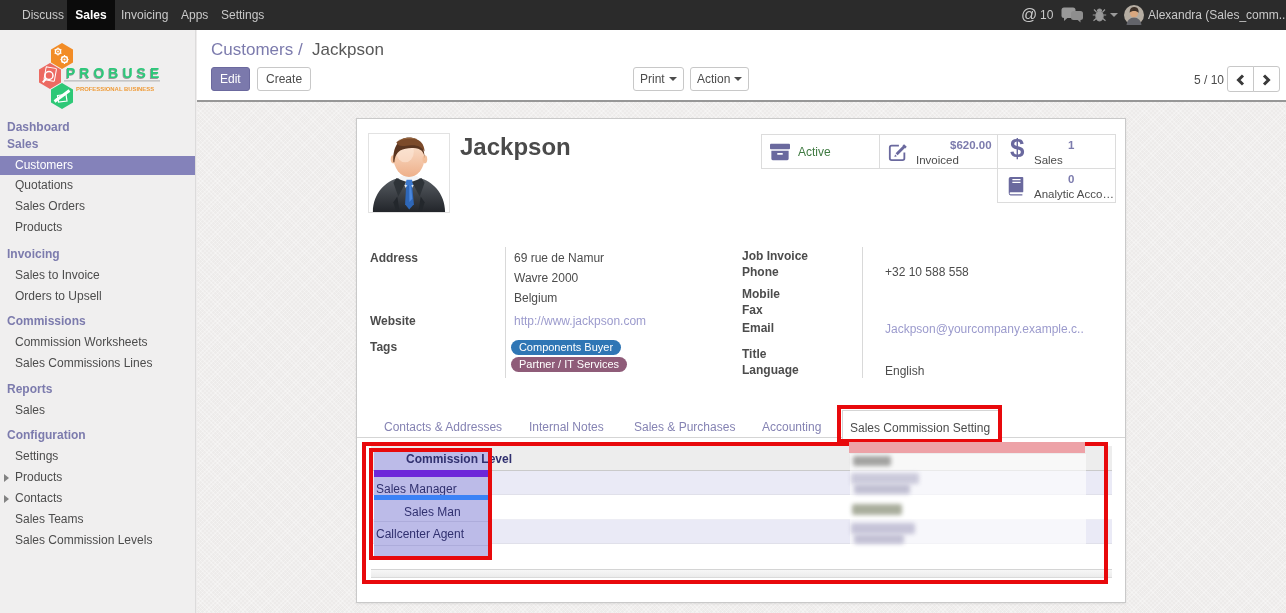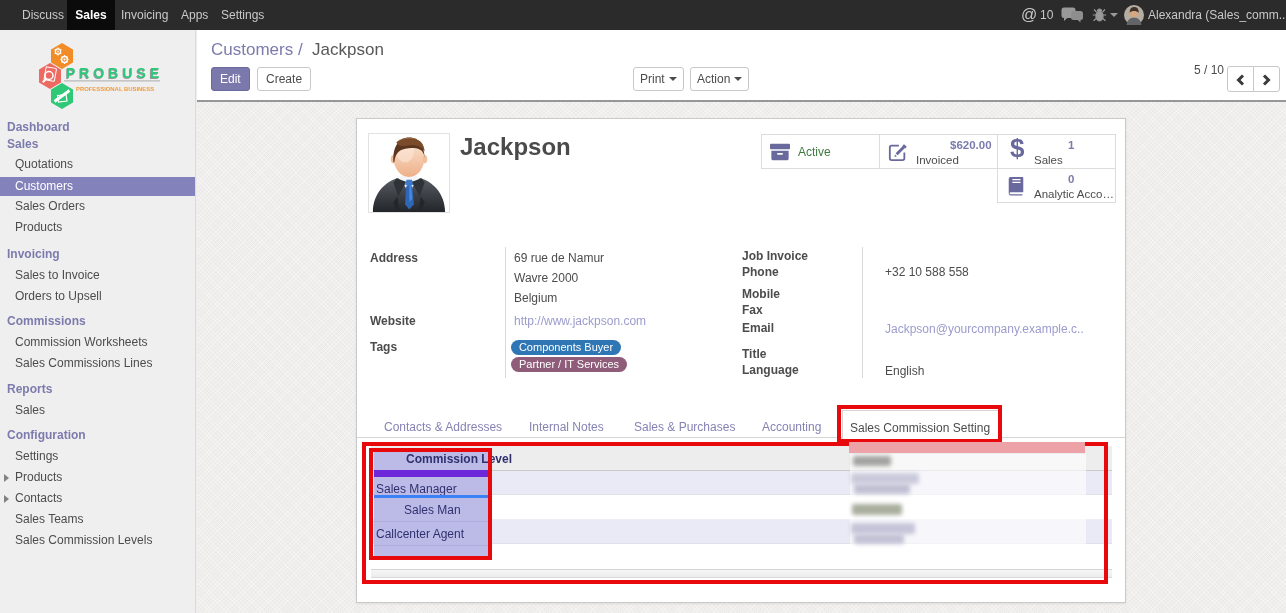--- a/index.html
+++ b/index.html
@@ -115,22 +115,22 @@
       </g>
       <text x="35.2" y="43.7" font-family="Liberation Sans, sans-serif" font-size="14" font-weight="bold" letter-spacing="4" fill="#9a9a9a">PROBUSE</text>
       <text x="36" y="43" font-family="Liberation Sans, sans-serif" font-size="14" font-weight="bold" letter-spacing="4" fill="#2bc97a">PROBUSE</text>
       <line x1="34" y1="45.8" x2="130" y2="45.8" stroke="#b9b9b9" stroke-width="1.2"></line>
       <text x="46" y="55.5" font-family="Liberation Sans, sans-serif" font-size="5.9" font-weight="bold" letter-spacing="0" fill="#ef9b38">PROFESSIONAL BUSINESS</text>
     </g>
   </svg>
   <div style="margin-top:89px;"></div>
   <div class="mhead">Dashboard</div>
   <div class="mhead">Sales</div>
+  <div class="mitem sel" style="margin-top:2.5px;">Customers</div>
   <div class="mitem" style="margin-top:0.5px;">Quotations</div>
-  <div class="mitem sel" style="margin-top:2.5px;">Customers</div>
   <div class="mitem">Sales Orders</div>
   <div class="mitem">Products</div>
   <div class="mhead" style="margin-top:7.5px;">Invoicing</div>
   <div class="mitem" style="margin-top:2px;">Sales to Invoice</div>
   <div class="mitem">Orders to Upsell</div>
   <div class="mhead" style="margin-top:6px;">Commissions</div>
   <div class="mitem" style="margin-top:2.5px;">Commission Worksheets</div>
   <div class="mitem">Sales Commissions Lines</div>
   <div class="mhead" style="margin-top:6.5px;">Reports</div>
   <div class="mitem" style="margin-top:2px;">Sales</div>
@@ -145,21 +145,21 @@
 <div id="cpanel">
   <div id="breadcrumb">Customers /&nbsp; <span class="cur">Jackpson</span></div>
   <div class="abs" style="left:14px; top:37px;">
     <span class="btn prim" style="padding:0 8px;">Edit</span>
     <span class="btn" style="margin-left:4px;">Create</span>
   </div>
   <div class="abs" style="left:436px; top:37px;">
     <span class="btn" style="padding:0 6px;">Print<span class="caret"></span></span>
     <span class="btn" style="margin-left:3px; padding:0 6px;">Action<span class="caret"></span></span>
   </div>
-  <div class="abs" style="left:997px; top:33px; font-size:12px;">5 / 10</div>
+  <div class="abs" style="left:997px; top:43px; font-size:12px;">5 / 10</div>
   <div class="abs" style="left:1030px; top:36px;">
     <span class="btn" style="width:27px; height:26px; line-height:24px; padding:0; text-align:center; border-radius:3px 0 0 3px;"><svg width="9" height="12" viewBox="0 0 9 12" style="vertical-align:middle;">
           <path d="M7 1.5 L2.5 6 L7 10.5" stroke="#3a3a3a" stroke-width="3" fill="none"></path>
         </svg></span><span class="btn" style="width:27px; height:26px; line-height:24px; padding:0; text-align:center; border-radius:0 3px 3px 0; margin-left:-1px;"><svg width="9" height="12" viewBox="0 0 9 12" style="vertical-align:middle;">
           <path d="M2 1.5 L6.5 6 L2 10.5" stroke="#3a3a3a" stroke-width="3" fill="none"></path>
         </svg></span>
   </div>
 </div>
 
 <div id="contentbg"></div>
@@ -265,21 +265,21 @@
 
   <div class="abs" style="left:14px; top:327px; width:741px; height:25px; background:#ededed; border-bottom:1px solid #cacaca;"></div>
   <div class="abs" style="left:14px; top:352px; width:741px; height:24px; background:#eaeaf6; border-bottom:1px solid #e0e0ea;"></div>
   <div class="abs" style="left:14px; top:376px; width:741px; height:25px; background:#fff; border-bottom:1px solid #ededf4;"></div>
   <div class="abs" style="left:14px; top:401px; width:741px; height:24px; background:#eaeaf6; border-bottom:1px solid #e0e0ea;"></div>
   <div class="abs" style="left:14px; top:425px; width:741px; height:25px; background:#fff;"></div>
   <div class="abs" style="left:14px; top:450px; width:741px; height:9px; background:linear-gradient(#f6f6f6,#ececec); border-top:1px solid #d4d4d4; border-bottom:1px solid #dadada;"></div>
 
   <div class="lcell" style="top:333px; height:18px; line-height:14px; font-weight:bold;padding-left:32px;">Commission Level</div>
   <div class="lcell" style="top:351px; height:25px; line-height:25px; border-top:7px solid #6d28d9;">Sales Manager</div>
-  <div class="lcell" style="top:376px; height:26px; line-height:25.5px; border-top:3px solid #3b82f6;padding-left:30px;">Sales Man</div>
+  <div class="lcell" style="top:376px; height:26px; line-height:25.5px; border-top:5px solid #3b82f6;padding-left:30px;">Sales Man</div>
   <div class="lcell" style="top:401.5px; height:24.5px; line-height:24.5px; border-top:1px solid #adacdb;">Callcenter Agent</div>
   <div class="lcell" style="top:426px; height:11px; border-top:1px solid #adacdb;"></div>
 
   <div class="abs" style="left:493px; top:335px; width:236px; height:115px; background:rgba(255,255,255,0.6);"></div>
   <div class="blob" style="left:496px; top:336.5px; width:38px; height:10px; background:#a3a3a1;"></div>
   <div class="blob" style="left:494px; top:353.5px; width:68px; height:11px; background:#cbcadb;"></div>
   <div class="blob" style="left:497px; top:365px; width:56px; height:10px; background:#c1c0d3;"></div>
   <div class="blob" style="left:495px; top:384.5px; width:50px; height:11px; background:#a9ae9d;"></div>
   <div class="blob" style="left:494px; top:403.5px; width:64px; height:11px; background:#c6c4d8;"></div>
   <div class="blob" style="left:497px; top:415px; width:50px; height:10px; background:#c3c1d5;"></div>

